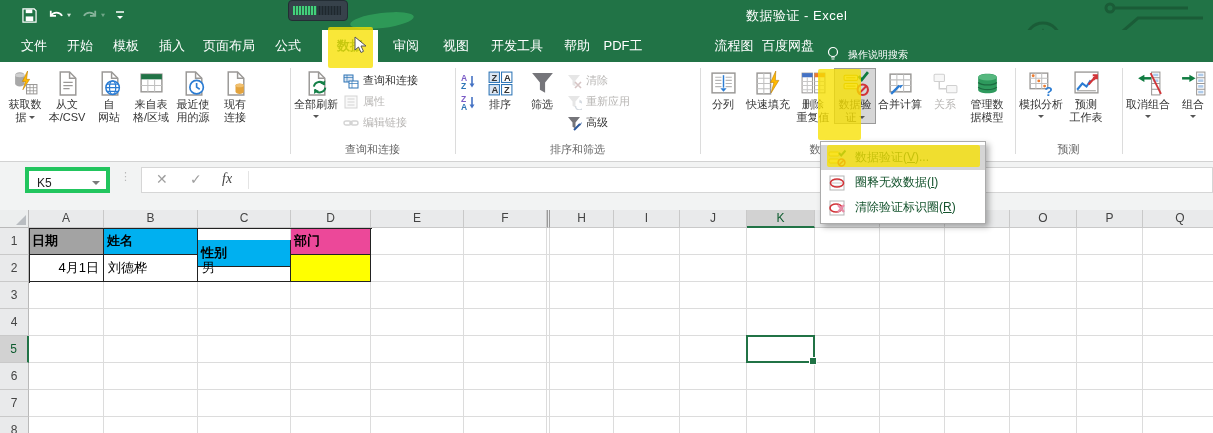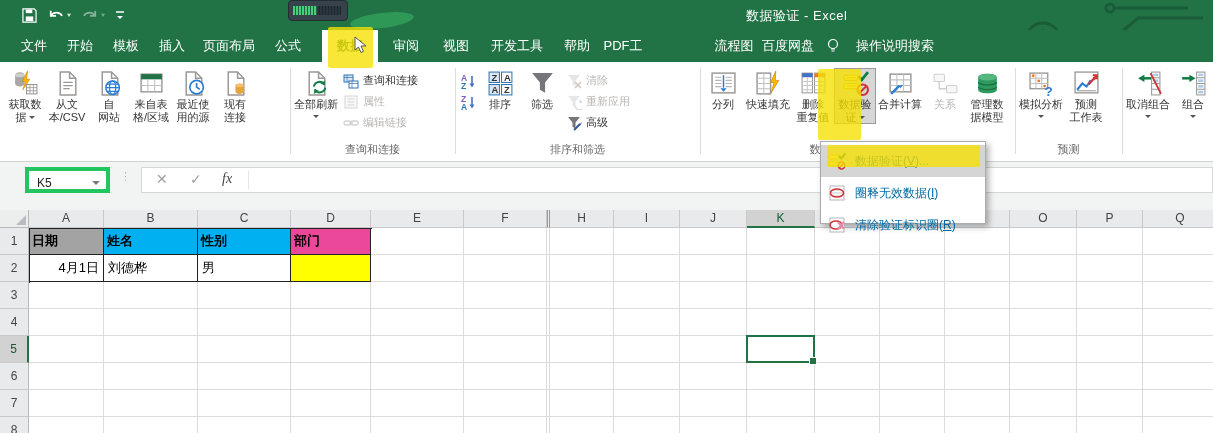--- a/index.html
+++ b/index.html
@@ -15,21 +15,21 @@
              border-radius:4px;display:flex;align-items:center;padding:0 4px;box-sizing:border-box;}
   .recbars1{width:24px;height:9px;background:repeating-linear-gradient(90deg,#43d07c 0 2px,#2a5c44 2px 3px);}
   .recbars2{width:24px;height:9px;background:repeating-linear-gradient(90deg,#2b363e 0 2px,#1f282e 2px 3px);}
   .greenblob{position:absolute;left:350px;top:13px;width:64px;height:15px;background:#2f9b58;border-radius:50%;
              transform:rotate(-7deg);opacity:.95;}
   .circuit{position:absolute;right:0;top:0;pointer-events:none;}
   
   .tabrow{position:absolute;left:0;top:30px;width:100%;height:32px;background:#217346;}
   .tab{position:absolute;top:0;height:32px;line-height:32px;text-align:center;color:#fff;font-size:13px;cursor:default;}
   .tab.active{background:#ffffff;color:#217346;font-weight:bold;}
-  .helpsearch{position:absolute;left:826px;top:0;height:32px;display:flex;align-items:center;gap:16px;color:#fff;font-size:13px;}
+  .helpsearch{position:absolute;left:826px;top:0;height:32px;display:flex;align-items:flex-end;gap:8px;color:#fff;font-size:10px;}
   
   .ribbon{position:absolute;left:0;top:62px;width:100%;height:100px;background:#fff;border-bottom:1px solid #d2d2d2;box-sizing:border-box;}
   .rgroup{position:absolute;top:0;height:98px;}
   .gbtns{position:absolute;left:0;top:6px;display:flex;align-items:flex-start;}
   .glabel{position:absolute;bottom:3px;left:0;width:100%;text-align:center;font-size:11px;color:#666;white-space:nowrap;}
   .gdiv{position:absolute;top:6px;height:86px;width:1px;background:#dcdcdc;}
   .bigbtn{display:flex;flex-direction:column;align-items:center;padding:2px 2px 0 2px;min-width:38px;cursor:default;}
   .bicon{width:27px;height:27px;margin-bottom:1px;}
   .bicon svg{width:27px;height:27px;}
   .blab{font-size:11px;line-height:13px;color:#333;white-space:nowrap;display:flex;align-items:center;gap:2px;}
@@ -69,21 +69,21 @@
   .gcell{position:absolute;background:#fff;border-right:1px solid #dcdcdc;border-bottom:1px solid #dcdcdc;box-sizing:border-box;}
   .tcell{position:absolute;border-right:1px solid #222;border-bottom:1px solid #222;box-sizing:border-box;
          font-size:13px;color:#000;line-height:26px;overflow:hidden;white-space:nowrap;}
   .tcell.hdr{font-weight:bold;padding-left:3px;}
   .tableframe{position:absolute;border-left:1px solid #222;border-top:1px solid #222;pointer-events:none;}
   .selbox{position:absolute;border:2px solid #217346;box-sizing:border-box;z-index:6;}
   .selhandle{position:absolute;right:-4px;bottom:-4px;width:6px;height:6px;background:#217346;border:1px solid #fff;}
   
   .menu{position:absolute;left:820px;top:141px;width:166px;height:83px;background:#fff;border:1px solid #ababab;
         box-shadow:3px 3px 6px rgba(0,0,0,.3);z-index:40;padding-top:3px;box-sizing:border-box;}
-  .mitem{display:flex;align-items:center;height:32px;gap:9px;padding-left:7px;font-size:12px;color:#0369a1;cursor:default;}
+  .mitem{display:flex;align-items:center;height:25px;gap:9px;padding-left:7px;font-size:12px;color:#14532d;cursor:default;}
   .mitem.mhl{background:#d5d5d5;}
   .micon{width:18px;height:18px;}
   .micon svg{width:18px;height:18px;}
   .mkey{text-decoration:underline;}
   
   .hl{position:absolute;background:rgba(247,224,0,.78);z-index:50;border-radius:2px;}
   .cursorarrow{position:absolute;z-index:60;}
 </style>
 </head>
 <body>
@@ -672,21 +672,21 @@
       <div class="gcell" style="left: 680px; top: 217px; width: 67px; height: 27px;"></div>
       <div class="gcell" style="left: 747px; top: 217px; width: 68px; height: 27px;"></div>
       <div class="gcell" style="left: 815px; top: 217px; width: 65px; height: 27px;"></div>
       <div class="gcell" style="left: 880px; top: 217px; width: 65px; height: 27px;"></div>
       <div class="gcell" style="left: 945px; top: 217px; width: 65px; height: 27px;"></div>
       <div class="gcell" style="left: 1010px; top: 217px; width: 67px; height: 27px;"></div>
       <div class="gcell" style="left: 1077px; top: 217px; width: 66px; height: 27px;"></div>
       <div class="gcell" style="left: 1143px; top: 217px; width: 75px; height: 27px;"></div>
       <div class="tcell hdr" style="left: 29px; top: 28px; width: 75px; height: 27px; background: #a3a3a3;">日期</div>
       <div class="tcell hdr" style="left: 104px; top: 28px; width: 94px; height: 27px; background: rgb(0, 176, 240);">姓名</div>
-      <div class="tcell hdr" style="left: 198px; top: 28px; width: 93px; height: 27px; background: rgb(0, 176, 240);">性别</div>
+      <div class="tcell hdr" style="left: 198px; top: 40px; width: 93px; height: 27px; background: rgb(0, 176, 240);">性别</div>
       <div class="tcell hdr" style="left: 291px; top: 28px; width: 80px; height: 27px; background: #ec4899;">部门</div>
       <div class="tcell" style="left: 29px; top: 55px; width: 75px; height: 27px; text-align: right; padding: 0px 4px 0px 0px;">4月1日</div>
       <div class="tcell" style="left: 104px; top: 55px; width: 94px; height: 27px; text-align: left; padding: 0px 0px 0px 4px;">刘德桦</div>
       <div class="tcell" style="left: 198px; top: 55px; width: 93px; height: 27px; text-align: left; padding: 0px 0px 0px 4px;">男</div>
       <div class="tcell" style="left: 291px; top: 55px; width: 80px; height: 27px; text-align: left; padding: 0px 0px 0px 4px; background: rgb(255, 255, 0);"></div>
       <div class="tableframe" style="left: 29px; top: 28px; width: 342px; height: 54px;"></div>
       <div class="selbox" style="left: 746px; top: 135px; width: 69px; height: 28px;">
         <div class="selhandle"></div>
       </div>
     </div>

